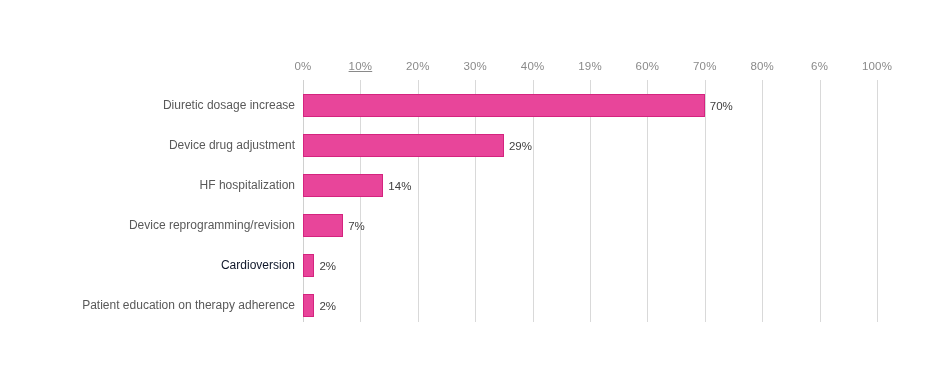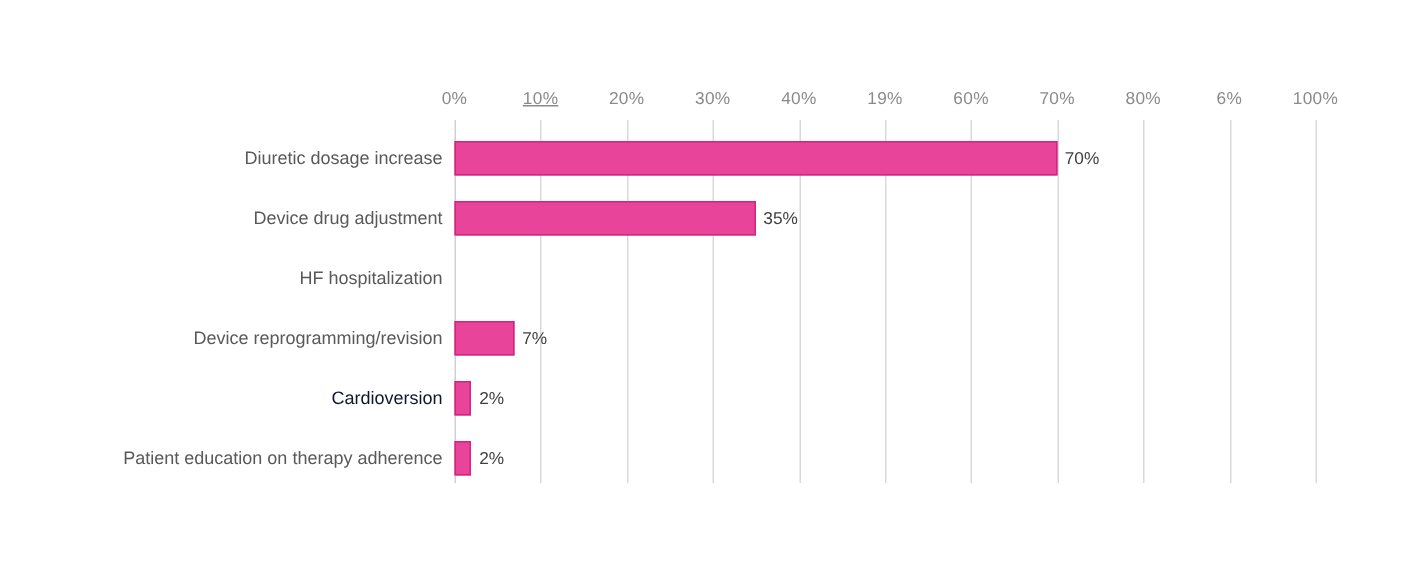--- a/index.html
+++ b/index.html
@@ -129,21 +129,25 @@
       <div class="gridline" style="left: 401.8px; background: rgb(217, 217, 217);"></div>
       <div class="gridline" style="left: 459.2px; background: rgb(217, 217, 217);"></div>
       <div class="gridline" style="left: 516.6px; background: rgb(217, 217, 217);"></div>
       <div class="gridline" style="left: 574px; background: rgb(217, 217, 217);"></div>
       <div class="bar-row" style="top: 14px; width: 574px;">
         <div class="bar-rect" style="width: 401.8px; background: rgb(232, 69, 154); border-color: rgb(212, 36, 127);"></div>
         <div class="bar-value-label" style="left: 406.8px; color: rgb(64, 64, 64);">70%</div>
       </div>
       <div class="bar-row" style="top: 54px; width: 574px;">
         <div class="bar-rect" style="width: 200.9px; background: rgb(232, 69, 154); border-color: rgb(212, 36, 127);"></div>
-        <div class="bar-value-label" style="left: 205.9px; color: rgb(64, 64, 64);">35%</div>
+        <div class="bar-value-label" style="left: 205.9px; color: rgb(64, 64, 64);">29%</div>
+      </div>
+      <div class="bar-row" style="top: 94px; width: 574px;">
+        <div class="bar-rect" style="width: 80.36px; background: rgb(232, 69, 154); border-color: rgb(212, 36, 127);"></div>
+        <div class="bar-value-label" style="left: 85.36px; color: rgb(64, 64, 64);">14%</div>
       </div>
       <div class="bar-row" style="top: 134px; width: 574px;">
         <div class="bar-rect" style="width: 40.18px; background: rgb(232, 69, 154); border-color: rgb(212, 36, 127);"></div>
         <div class="bar-value-label" style="left: 45.18px; color: rgb(64, 64, 64);">7%</div>
       </div>
       <div class="bar-row" style="top: 174px; width: 574px;">
         <div class="bar-rect" style="width: 11.48px; background: rgb(232, 69, 154); border-color: rgb(212, 36, 127);"></div>
         <div class="bar-value-label" style="left: 16.48px; color: rgb(64, 64, 64);">2%</div>
       </div>
       <div class="bar-row" style="top: 214px; width: 574px;">

